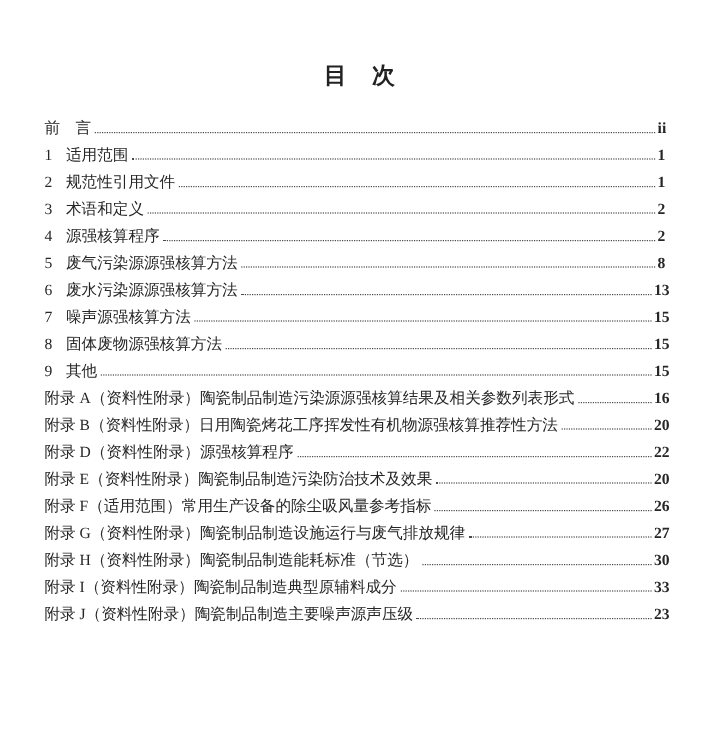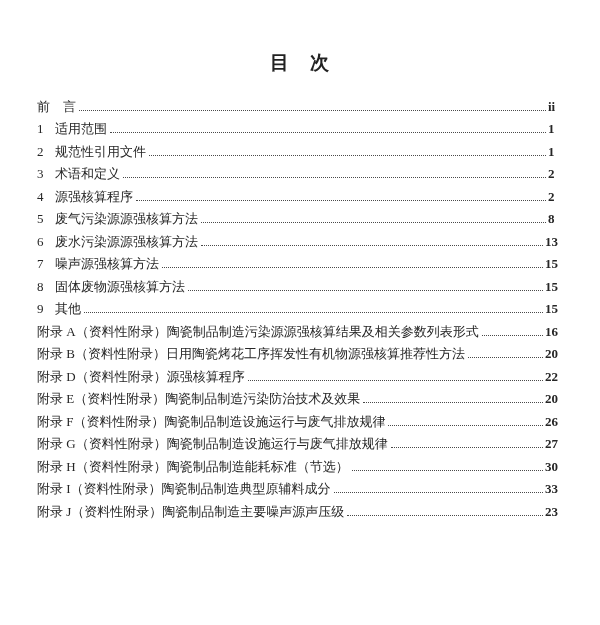--- a/index.html
+++ b/index.html
@@ -146,21 +146,21 @@
         <span class="toc-label">附录 D（资料性附录）源强核算程序</span>
         <span class="toc-leader"></span>
         <span class="toc-page">22</span>
       </div>
       <div class="toc-row">
         <span class="toc-label">附录 E（资料性附录）陶瓷制品制造污染防治技术及效果</span>
         <span class="toc-leader"></span>
         <span class="toc-page">20</span>
       </div>
       <div class="toc-row">
-        <span class="toc-label">附录 F（资料性附录）陶瓷制品制造设施运行与废气排放规律</span>
+        <span class="toc-label">附录 F（适用范围）常用生产设备的除尘吸风量参考指标</span>
         <span class="toc-leader"></span>
         <span class="toc-page">26</span>
       </div>
       <div class="toc-row">
         <span class="toc-label">附录 G（资料性附录）陶瓷制品制造设施运行与废气排放规律</span>
         <span class="toc-leader"></span>
         <span class="toc-page">27</span>
       </div>
       <div class="toc-row">
         <span class="toc-label">附录 H（资料性附录）陶瓷制品制造能耗标准（节选）</span>

